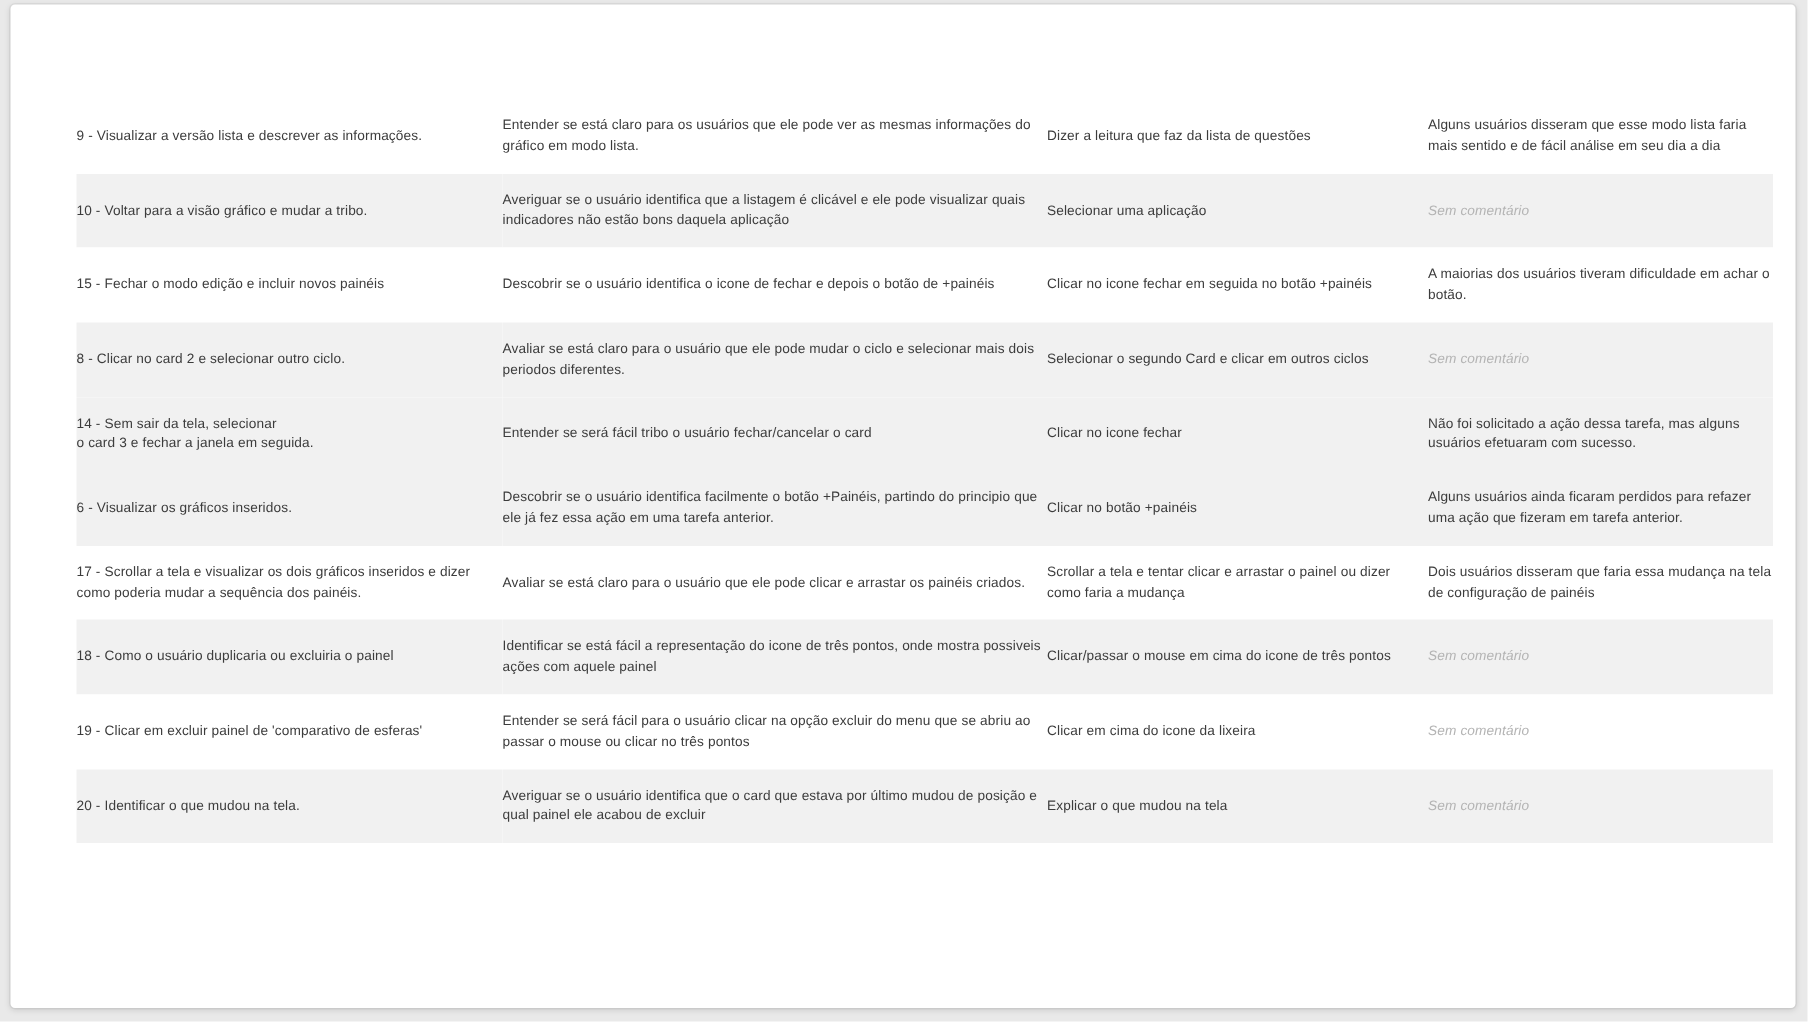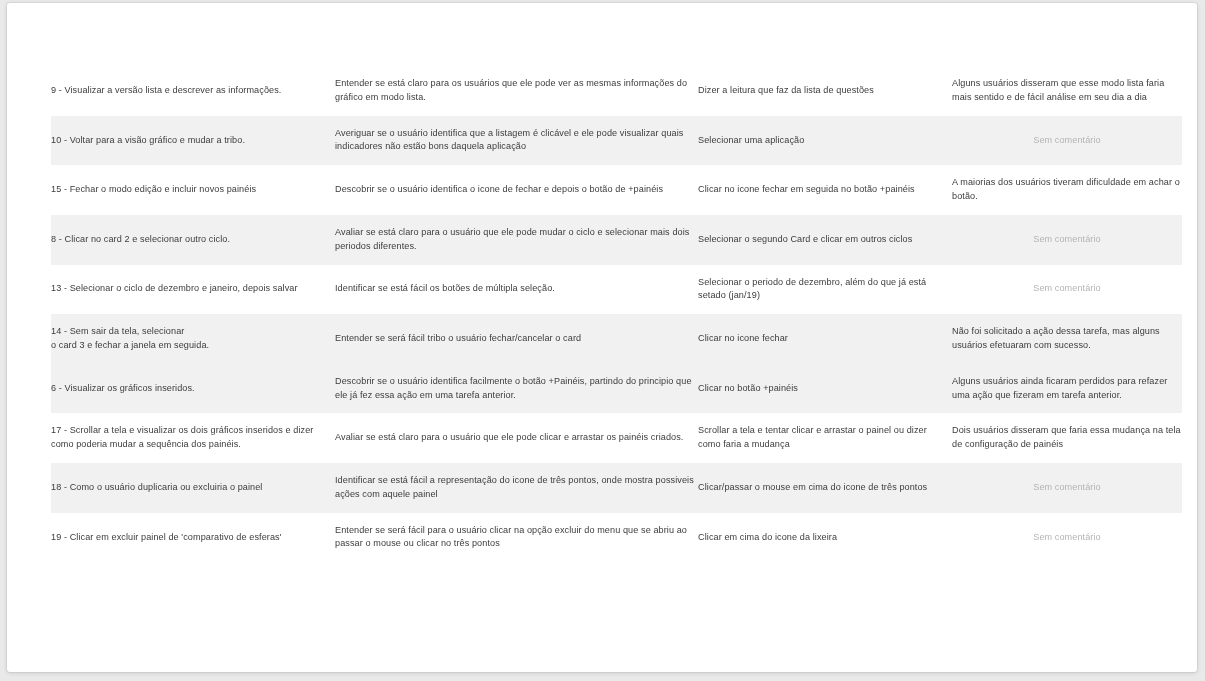--- a/index.html
+++ b/index.html
@@ -52,21 +52,21 @@
     letter-spacing: 0.01em;
   }
 
   td.c-task     { width: 284px; padding-left: 7px;  padding-right: 14px; }
   td.c-goal     { width: 363px; padding-left: 0px;  padding-right: 16px; }
   td.c-action   { width: 254px; padding-left: 0px;  padding-right: 16px; }
   td.c-comment  { width: 230px; padding-left: 0px;  padding-right: 12px; }
 
   td.c-comment.empty {
     color: #b4b4b4;
-    text-align: center;
+    font-style: italic;
   }
 </style>
 </head>
 <body>
 
 <div id="page-card">
   <div id="table-wrap">
     <table class="tasks">
       <tbody id="tasks-body">
           <tr class="row-odd">
@@ -86,26 +86,20 @@
             <td class="c-goal">Descobrir se o usuário identifica o icone de fechar e depois o botão de +painéis</td>
             <td class="c-action">Clicar no icone fechar em seguida no botão +painéis</td>
             <td class="c-comment">A maiorias dos usuários tiveram dificuldade em achar o botão.</td>
           </tr>
           <tr class="row-even">
             <td class="c-task">8 - Clicar no card 2 e selecionar outro ciclo.</td>
             <td class="c-goal">Avaliar se está claro para o usuário que ele pode mudar o ciclo e selecionar mais dois periodos diferentes.</td>
             <td class="c-action">Selecionar o segundo Card e clicar em outros ciclos</td>
             <td class="c-comment empty">Sem comentário</td>
           </tr>
-          <tr class="row-odd">
-            <td class="c-task">13 - Selecionar o ciclo de dezembro e janeiro, depois salvar</td>
-            <td class="c-goal">Identificar se está fácil os botões de múltipla seleção.</td>
-            <td class="c-action">Selecionar o periodo de dezembro, além do que já está setado (jan/19)</td>
-            <td class="c-comment empty">Sem comentário</td>
-          </tr>
           <tr class="row-even">
             <td class="c-task" style="white-space: pre-line;">14 - Sem sair da tela, selecionar
 o card 3 e fechar a janela em seguida.</td>
             <td class="c-goal">Entender se será fácil tribo o usuário fechar/cancelar o card</td>
             <td class="c-action">Clicar no icone fechar</td>
             <td class="c-comment">Não foi solicitado a ação dessa tarefa, mas alguns usuários efetuaram com sucesso.</td>
           </tr>
           <tr class="row-even">
             <td class="c-task">6 - Visualizar os gráficos inseridos.</td>
             <td class="c-goal">Descobrir se o usuário identifica facilmente o botão +Painéis, partindo do principio que ele já fez essa ação em uma tarefa anterior.</td>
@@ -123,16 +117,22 @@
             <td class="c-goal">Identificar se está fácil a representação do icone de três pontos, onde mostra possiveis ações com aquele painel</td>
             <td class="c-action">Clicar/passar o mouse em cima do icone de três pontos</td>
             <td class="c-comment empty">Sem comentário</td>
           </tr>
           <tr class="row-odd">
             <td class="c-task">19 - Clicar em excluir painel de 'comparativo de esferas'</td>
             <td class="c-goal">Entender se será fácil para o usuário clicar na opção excluir do menu que se abriu ao passar o mouse ou clicar no três pontos</td>
             <td class="c-action">Clicar em cima do icone da lixeira</td>
             <td class="c-comment empty">Sem comentário</td>
           </tr>
+          <tr class="row-even">
+            <td class="c-task">20 - Identificar o que mudou na tela.</td>
+            <td class="c-goal">Averiguar se o usuário identifica que o card que estava por último mudou de posição e qual painel ele acabou de excluir</td>
+            <td class="c-action">Explicar o que mudou na tela</td>
+            <td class="c-comment empty">Sem comentário</td>
+          </tr>
         </tbody>
     </table>
   </div>
 </div>
 
 </body></html>

